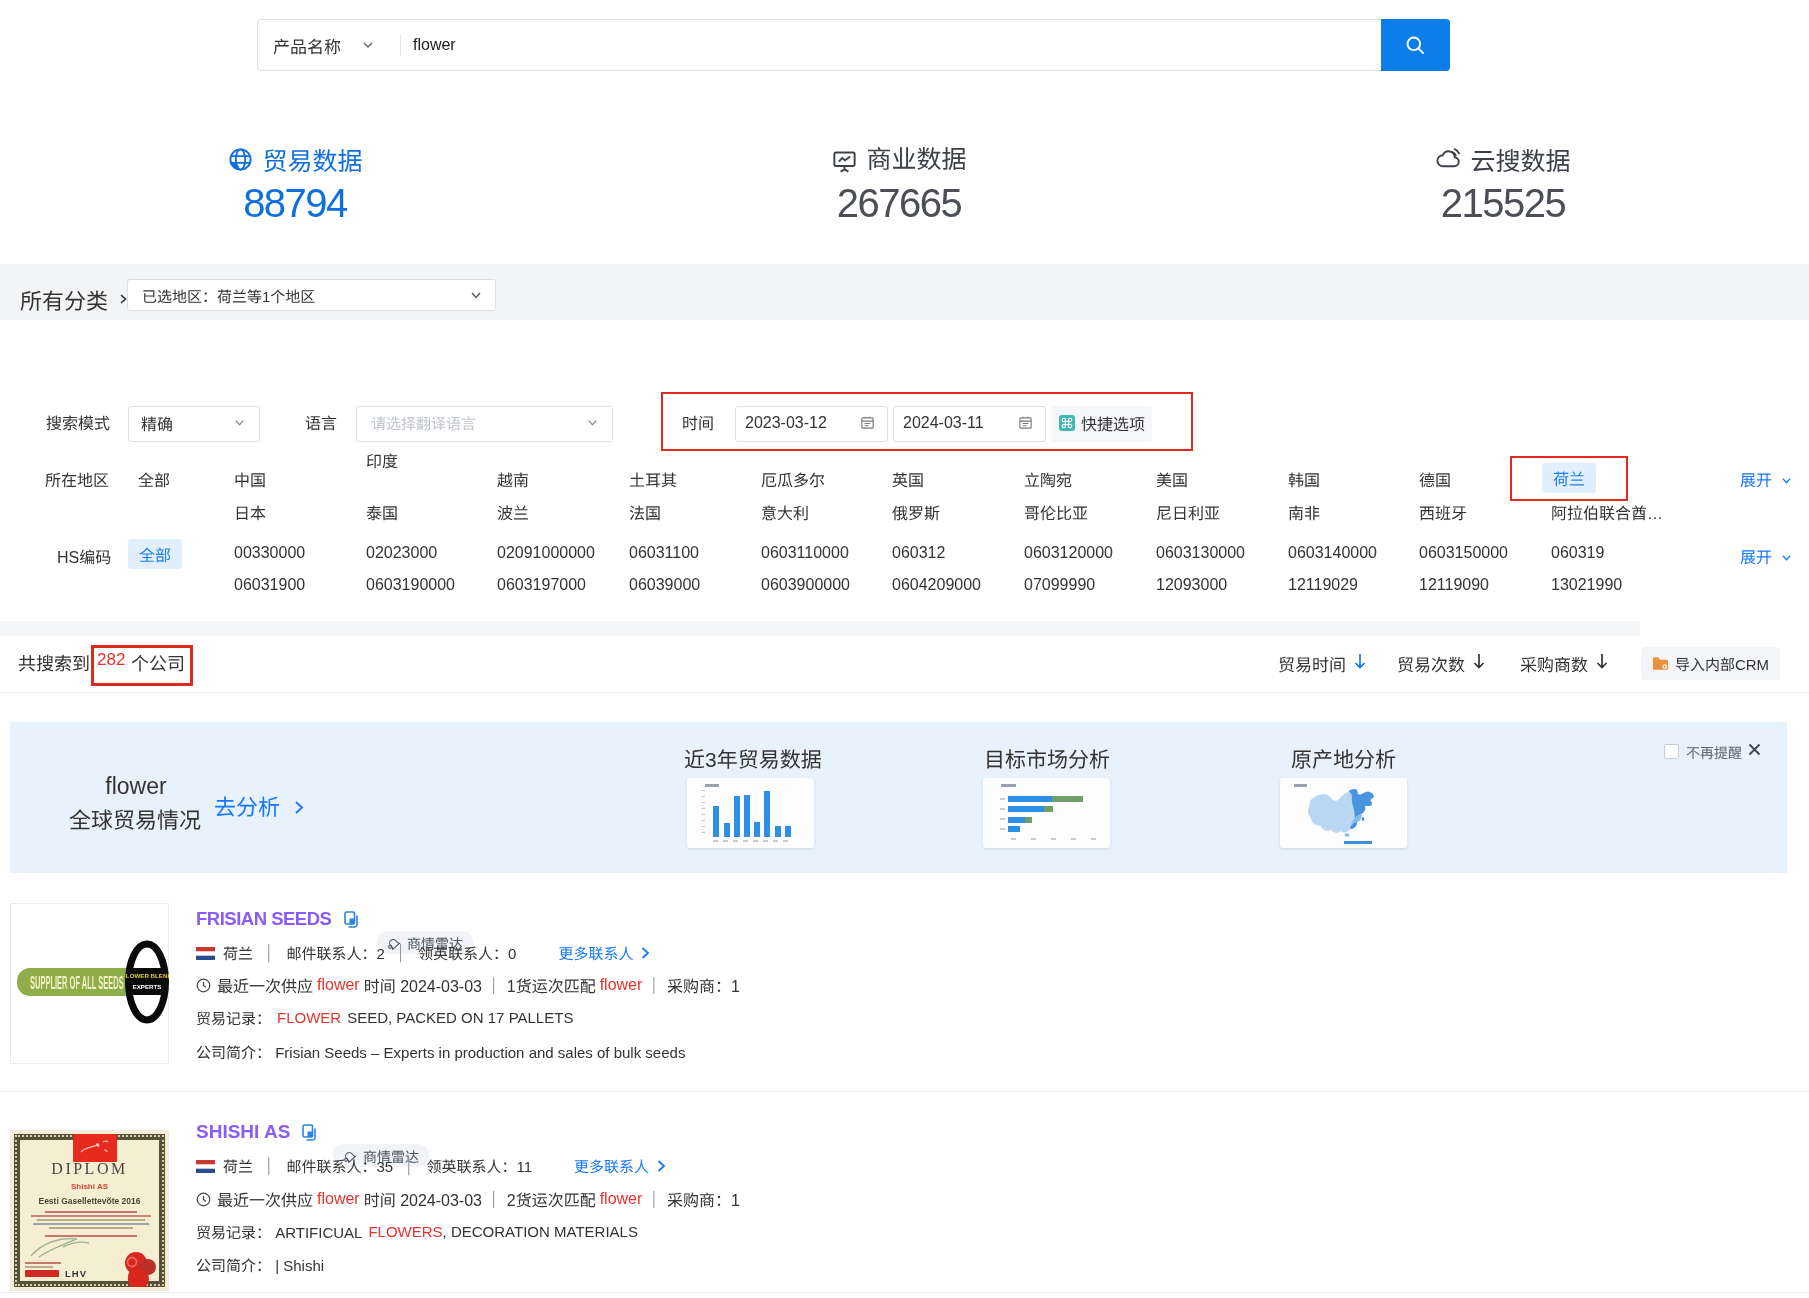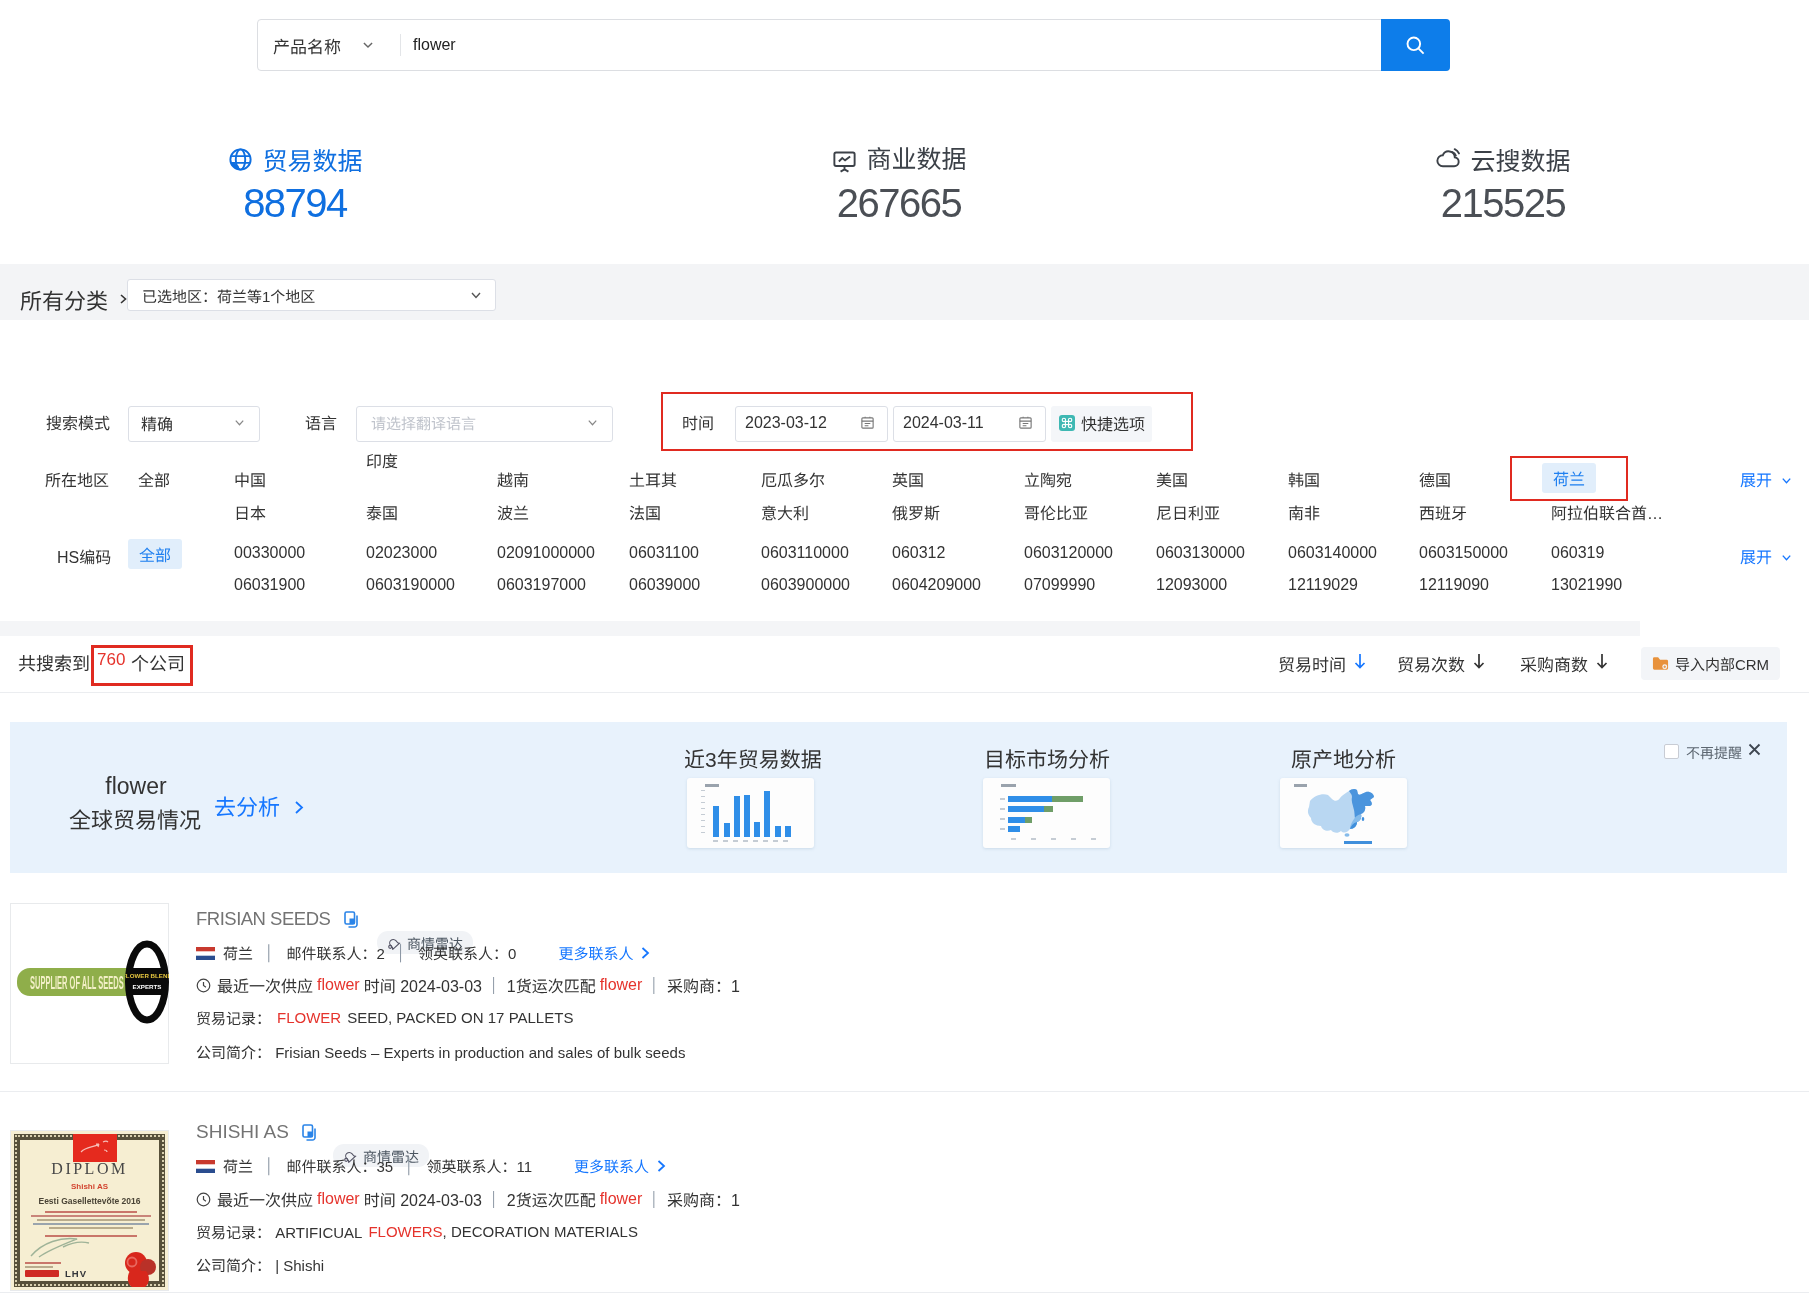--- a/index.html
+++ b/index.html
@@ -53,21 +53,21 @@
   
   .sortitem { position:absolute; font-size:17px; color:#333; }
 
   
   .strip { left:10px; top:722px; width:1777px; height:151px; background:#e8f2fc; }
   .mini-title { position:absolute; font-size:21px; color:#333; }
   .mini-card { position:absolute; width:127px; height:70px; background:#fdfdfd; border-radius:3px; box-shadow:0 1px 3px rgba(120,150,180,.25); }
 
   
   .logo-box { position:absolute; left:10px; width:159px; height:161px; border:1px solid #e8eaec; background:#fff; }
-  .cname { position:absolute; font-size:19px; color:#737373; }
+  .cname { position:absolute; font-size:19px; color:#8b5cf6;font-weight:bold; }
   .badge { position:absolute; height:23px; background:#f1f3f6; border-radius:11px; display:flex; align-items:center; padding:0 10px; font-size:14px; color:#4a5560;margin-top:22px; }
   .crow { position:absolute; font-size:16px; color:#333; white-space:nowrap; display:flex; align-items:center; }
   .flag { width:19px; height:14px; display:inline-block; margin-right:8px; position:relative; top:1px; }
   .divline { position:absolute; left:0; width:1809px; height:1px; background:#ebedf0; }
 </style>
 </head>
 <body>
 <div class="page">
 
   <div class="abs searchbar">
@@ -234,21 +234,21 @@
   <div class="abs expand" style="left:1740px; top:544px;">展开
     <svg style="display:inline-block;vertical-align:-1px;margin-left:4px" width="13" height="13" viewBox="0 0 14 14">
         <path d="M3 5l4 4.4L11 5" stroke="#1677ff" stroke-width="1.5" fill="none"></path>
       </svg>
   </div>
 
   <div class="abs" style="left:0; top:621px; width:1640px; height:15px; background:#f4f5f7;"></div>
 
   <div class="abs" style="left:18px; top:649px; font-size:18px; color:#333;">共搜索到</div>
   <div class="abs redbox" style="left:91px; top:645px; width:102px; height:41px; border-width:3px;"></div>
-  <div class="abs" style="left:97px; top:650px; font-size:17px; color:#e5332c;">760</div>
+  <div class="abs" style="left:97px; top:650px; font-size:17px; color:#e5332c;">282</div>
   <div class="abs" style="left:131px; top:649px; font-size:18px; color:#333;">个公司</div>
 
   <div class="abs sortitem blue" style="left:1278px; top:651px;">贸易时间</div>
   <svg class="abs" style="left:1352px; top:652px;" width="16" height="18" viewBox="0 0 16 18">
       <path d="M8 2v13M3.5 11l4.5 4.5L12.5 11" stroke="#1677ff" stroke-width="1.7" fill="none"></path>
     </svg>
   <div class="abs sortitem" style="left:1397px; top:651px;">贸易次数</div>
   <svg class="abs" style="left:1471px; top:652px;" width="16" height="18" viewBox="0 0 16 18">
       <path d="M8 2v13M3.5 11l4.5 4.5L12.5 11" stroke="#333" stroke-width="1.7" fill="none"></path>
     </svg>

